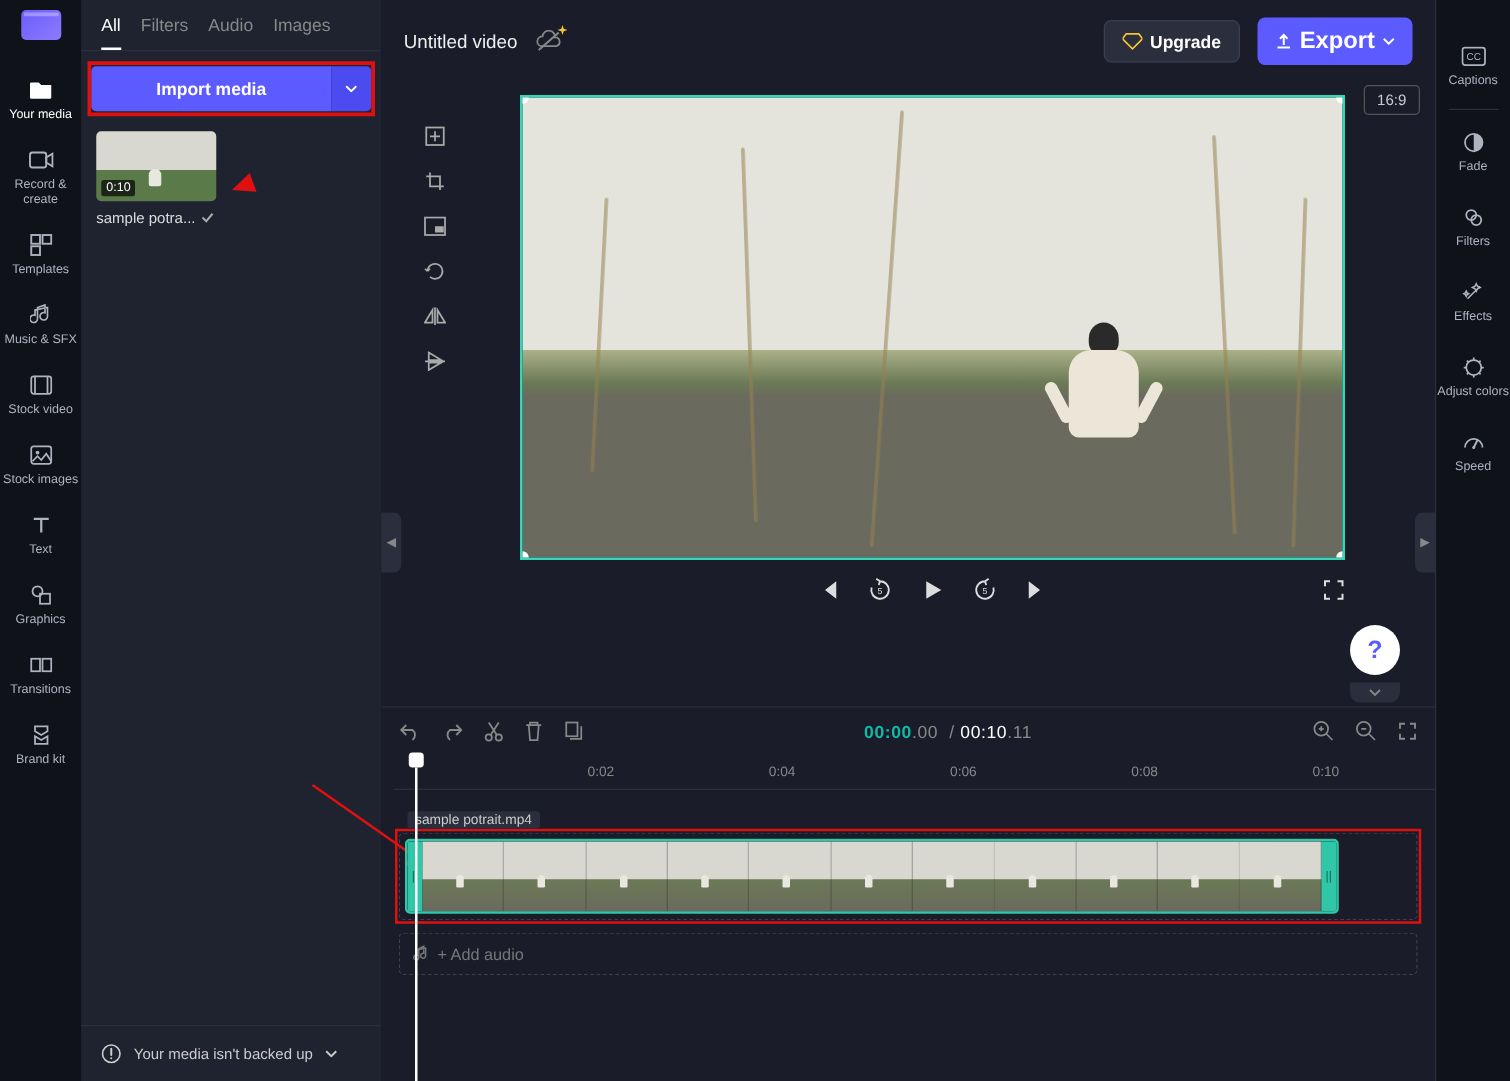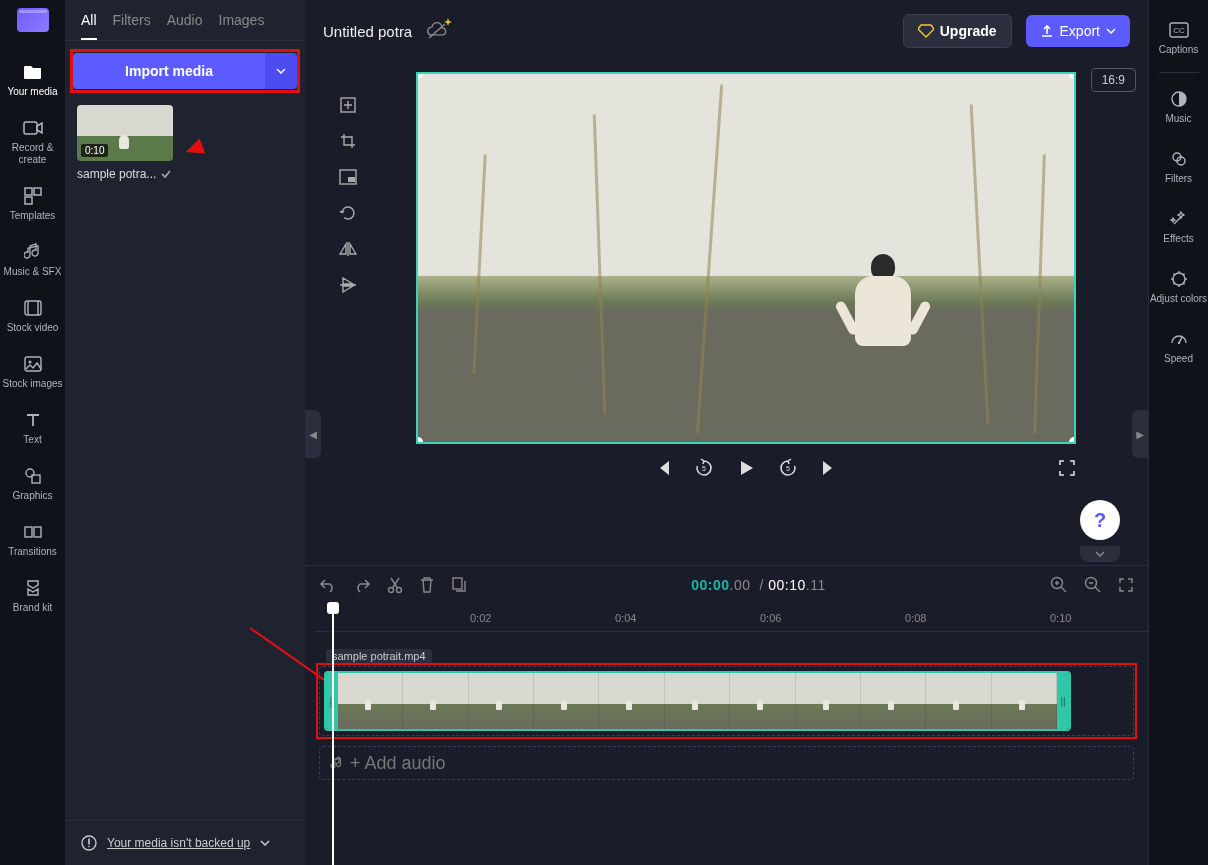--- a/index.html
+++ b/index.html
@@ -22,33 +22,33 @@
 .import-main { flex: 1; background: #5b5bff; color: #fff; font-size: 14px; font-weight: 600; padding: 10px 12px; border: none; border-radius: 4px 0 0 4px; cursor: pointer; text-align: center; }
 .import-caret { width: 32px; background: #4b4bef; border: none; border-radius: 0 4px 4px 0; color: #fff; cursor: pointer; display: flex; align-items: center; justify-content: center; }
 .thumb-area { padding: 4px 12px; position: relative; }
 .thumb { width: 96px; height: 56px; background: linear-gradient(#d8d8d0 0%, #d8d8d0 55%, #5a7a4a 55%, #5a7a4a 100%); border-radius: 4px; position: relative; overflow: hidden; }
 .thumb::after { content: ''; position: absolute; left: 42px; top: 30px; width: 10px; height: 14px; background: #e8e8e0; border-radius: 5px 5px 2px 2px; }
 .thumb-dur { position: absolute; left: 4px; bottom: 4px; background: rgba(0,0,0,0.7); color: #fff; font-size: 10px; padding: 1px 4px; border-radius: 2px; }
 .thumb-name { font-size: 12px; color: #ddd; margin-top: 6px; display: flex; align-items: center; gap: 4px; width: 96px; }
 .thumb-name span { overflow: hidden; text-overflow: ellipsis; white-space: nowrap; }
 .red-arrow-1 { position: absolute; left: 120px; top: 40px; width: 36px; height: 30px; }
 .red-arrow-1::before { content: ''; position: absolute; width: 0; height: 0; border-top: 8px solid transparent; border-bottom: 8px solid transparent; border-right: 18px solid #e01010; transform: rotate(-20deg); }
-.backup-bar { margin-top: auto; border-top: 1px solid #2a2e3d; padding: 14px 16px; display: flex; align-items: center; gap: 10px; font-size: 12px; color: #ccc; text-decoration: underline; }
+.backup-bar { margin-top: auto; border-top: 1px solid #2a2e3d; padding: 14px 16px; display: flex; align-items: center; gap: 10px; font-size: 12px; color: #ccc; }
 
 .collapse-toggle { position: absolute; width: 16px; height: 48px; background: #2a2e3d; border-radius: 0 6px 6px 0; top: 410px; display: flex; align-items: center; justify-content: center; cursor: pointer; color: #888; font-size: 10px; }
 .collapse-left { left: 305px; }
 .collapse-right { right: 60px; border-radius: 6px 0 0 6px; }
 
 .center { flex: 1; display: flex; flex-direction: column; background: #1a1d29; }
 .topbar { display: flex; align-items: center; padding: 14px 18px; gap: 14px; }
 .title { font-size: 15px; color: #eee; }
 .cloud-off { color: #888; position: relative; }
 .topbar-spacer { flex: 1; }
 .upgrade-btn { background: #2a2e3d; border: 1px solid #3a3f52; color: #fff; padding: 8px 14px; border-radius: 6px; font-size: 14px; font-weight: 600; display: flex; align-items: center; gap: 6px; cursor: pointer; }
-.export-btn { background: #5b5bff; border: none; color: #fff; padding: 8px 14px; border-radius: 6px; font-size: 14px; font-weight: 400; display: flex; align-items: center; gap: 6px; cursor: pointer; }
+.export-btn { background: #5b5bff; border: none; color: #fff; padding: 8px 14px; border-radius: 6px; font-size: 19px; font-weight: 700; display: flex; align-items: center; gap: 6px; cursor: pointer; }
 .aspect-chip { position: absolute; right: 72px; top: 68px; border: 1px solid #555; padding: 4px 10px; border-radius: 4px; font-size: 12px; color: #ccc; cursor: pointer; }
 
 .canvas-area { flex: 1; display: flex; padding: 10px 30px; gap: 8px; }
 .canvas-tools { width: 30px; display: flex; flex-direction: column; gap: 10px; padding-top: 20px; }
 .ctool { width: 26px; height: 26px; display: flex; align-items: center; justify-content: center; color: #aaa; cursor: pointer; border-radius: 4px; }
 .preview-wrap { flex: 1; display: flex; flex-direction: column; align-items: center; }
 .preview { width: 660px; height: 372px; border: 2px solid #35d6b8; position: relative; background: linear-gradient(#e4e4dc 0%, #e4e4dc 55%, #aab088 55%, #6b7a56 62%, #6a6a5e 65%, #6a6a5e 100%); overflow: hidden; }
 .preview .person { position: absolute; left: 430px; top: 180px; width: 70px; height: 120px; }
 .preview .person .head { width: 24px; height: 26px; background: #2a2a2a; border-radius: 50% 50% 40% 40%; margin: 0 auto; }
 .preview .person .body { width: 56px; height: 70px; background: #ece6d8; border-radius: 18px 18px 8px 8px; margin: -4px auto 0; }
@@ -74,34 +74,34 @@
 .tl-toolbar .icn { cursor: pointer; display: flex; }
 .tl-time { flex: 1; text-align: center; font-size: 14px; font-family: monospace; letter-spacing: 0.5px; }
 .tl-time .cur { color: #14b8a6; font-weight: 600; }
 .tl-time .dur { color: #fff; }
 .tl-time .ms { color: #888; }
 .tl-ruler { position: relative; height: 28px; border-bottom: 1px solid #2a2e3d; margin-left: 10px; }
 .tick { position: absolute; top: 8px; font-size: 11px; color: #888; }
 .playhead { position: absolute; left: 12px; top: -2px; width: 12px; height: 12px; background: #fff; border-radius: 3px; z-index: 5; }
 .playhead::after { content: ''; position: absolute; left: 5px; top: 12px; width: 2px; height: 260px; background: #fff; }
 .tracks { position: relative; flex: 1; padding: 10px 14px; }
-.track { height: 34px; border: 1px dashed #3a3f52; border-radius: 4px; margin-bottom: 10px; display: flex; align-items: center; padding: 0 10px; color: #777; font-size: 18px; gap: 6px; }
+.track { height: 34px; border: 1px dashed #3a3f52; border-radius: 4px; margin-bottom: 10px; display: flex; align-items: center; padding: 0 10px; color: #777; font-size: 13px; gap: 6px; }
 .clip-track { height: 70px; border: 1px dashed #3a3f52; border-radius: 4px; margin-bottom: 10px; position: relative; }
 .clip-highlight { position: absolute; inset: -4px; border: 2px solid #e01010; pointer-events: none; }
 .clip { position: absolute; left: 4px; right: 62px; top: 4px; bottom: 4px; border: 2px solid #2fc7a8; border-radius: 4px; overflow: hidden; display: flex; }
 .clip-handle { width: 12px; background: #2fc7a8; color: rgba(0,0,0,0.5); display: flex; align-items: center; justify-content: center; font-size: 10px; cursor: ew-resize; flex-shrink: 0; }
 .clip-frames { flex: 1; display: flex; }
 .frame { flex: 1; background: linear-gradient(#d8d8d0 0%, #d8d8d0 55%, #6b7a56 55%, #6a6a5e 100%); border-right: 1px solid rgba(0,0,0,0.1); position: relative; }
 .frame::after { content: ''; position: absolute; left: 42%; top: 48%; width: 6px; height: 10px; background: #e8e8e0; border-radius: 3px 3px 1px 1px; }
 .clip-label { position: absolute; left: 6px; top: -18px; font-size: 11px; color: #ccc; background: #2a2e3d; padding: 1px 6px; border-radius: 3px; }
 .red-arrow-2 { position: absolute; left: -80px; top: -50px; width: 90px; height: 90px; }
 .red-arrow-2 .line { position: absolute; left: 10px; top: 10px; width: 100px; height: 2px; background: #e01010; transform: rotate(35deg); transform-origin: left; }
 .red-arrow-2 .head { position: absolute; right: -10px; bottom: 10px; width: 0; height: 0; border-top: 6px solid transparent; border-bottom: 6px solid transparent; border-left: 14px solid #e01010; transform: rotate(35deg); }
 
-.right-rail { width: 60px; background: #101219; display: flex; flex-direction: column; align-items: center; padding-top: 8px; border-left: 1px solid #2a2e3d; }
+.right-rail { width: 60px; background: #101219; display: flex; flex-direction: column; align-items: center; padding-top: 23px; border-left: 1px solid #2a2e3d; }
 .right-rail .rail-item { padding: 12px 0; }
 
 svg { display: block; }
 </style>
 </head>
 <body>
 
 <div class="left-rail">
   <div class="logo"></div>
   <div class="rail-item active">
@@ -234,21 +234,21 @@
         <path d="M1 1l4 4 4-4" fill="none" stroke="currentColor" stroke-width="1.5"></path>
       </svg>
   </div>
 </div>
 
 <div class="collapse-toggle collapse-left">◀</div>
 <div class="collapse-toggle collapse-right">▶</div>
 
 <div class="center">
   <div class="topbar">
-    <div class="title">Untitled potra</div>
+    <div class="title">Untitled video</div>
     <div class="cloud-off">
       <svg width="22" height="18" viewBox="0 0 22 18">
           <path d="M5 13a4 4 0 0 1 1-7.9A5 5 0 0 1 16 6a3.5 3.5 0 0 1 1 6.9H5z" fill="none" stroke="currentColor" stroke-width="1.4"></path>
           <path d="M3 16L19 2" stroke="currentColor" stroke-width="1.6"></path>
         </svg>
       <svg width="8" height="8" viewBox="0 0 8 8" style="position:absolute;right:-4px;top:-4px">
           <polygon points="4,0 5,3 8,4 5,5 4,8 3,5 0,4 3,3" fill="#f6c42e"></polygon>
         </svg>
     </div>
     <div class="topbar-spacer"></div>
@@ -476,21 +476,21 @@
     <div class="rail-label">Captions</div>
   </div>
   <div style="height:1px;width:40px;background:#2a2e3d;margin:4px 0"></div>
   <div class="rail-item">
     <div class="rail-icon">
         <svg width="18" height="18" viewBox="0 0 18 18">
           <circle cx="9" cy="9" r="7" fill="none" stroke="currentColor" stroke-width="1.4"></circle>
           <path d="M9 2a7 7 0 0 1 0 14V2z" fill="currentColor"></path>
         </svg>
       </div>
-    <div class="rail-label">Music</div>
+    <div class="rail-label">Fade</div>
   </div>
   <div class="rail-item">
     <div class="rail-icon">
         <svg width="18" height="18" viewBox="0 0 18 18">
           <circle cx="7" cy="7" r="4" fill="none" stroke="currentColor" stroke-width="1.4"></circle>
           <circle cx="11" cy="11" r="4" fill="none" stroke="currentColor" stroke-width="1.4"></circle>
         </svg>
       </div>
     <div class="rail-label">Filters</div>
   </div>

